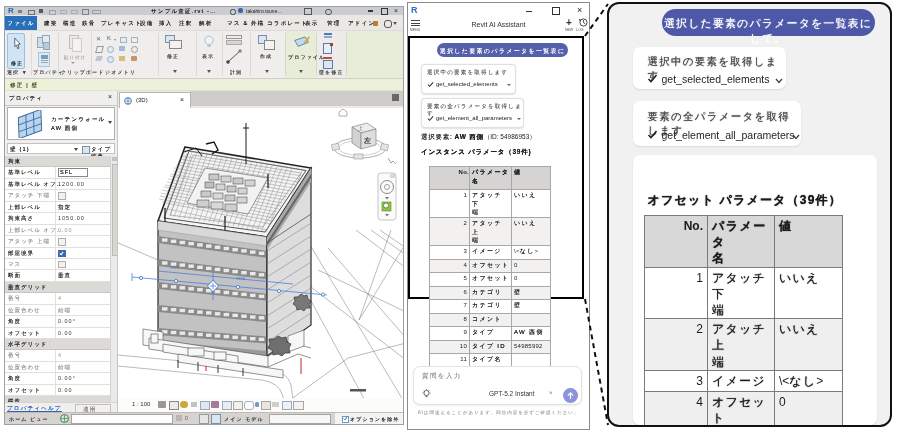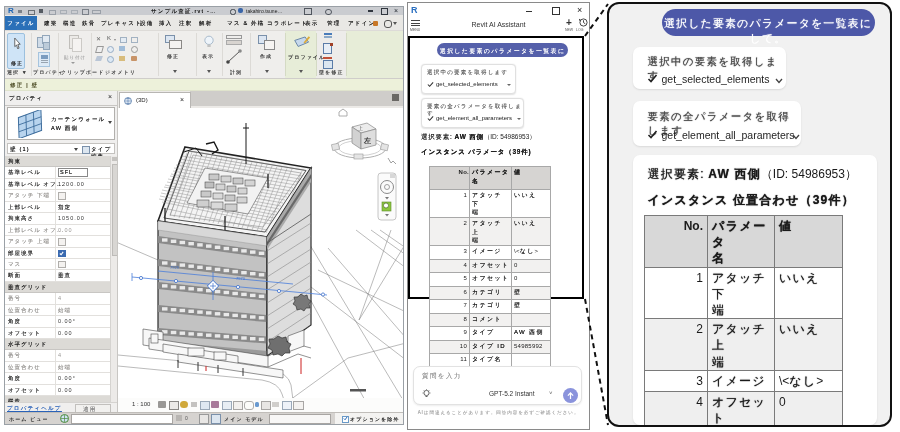--- a/index.html
+++ b/index.html
@@ -873,22 +873,21 @@
     <svg class="abs" style="left:14px;top:28px;" width="11" height="11" viewBox="0 0 11 11">
         <path d="M1.5,6 L4,8.5 L9.5,2" stroke="#222" stroke-width="1.6" fill="none"></path>
       </svg>
     <span class="abs" style="left:29px;top:28.5px;font-size:10.5px;color:#1f1f1f;">get_element_all_parameters</span>
     <svg class="abs" style="left:159px;top:33px;" width="8" height="6" viewBox="0 0 8 6">
         <path d="M1,1 L4,4.5 L7,1" stroke="#444" stroke-width="1.3" fill="none"></path>
       </svg>
   </div>
 
   <div class="abs" style="left:23.5px;top:150.5px;width:244px;height:270px;background:#fff;border-radius:7px;box-shadow:0 1px 2px rgba(0,0,0,0.10);">
-    <span class="abs" style="left:15px;top:11px;font-size:12px;color:#1a1a1a;white-space:nowrap;"><span class="jpd" style="letter-spacing:.1em;">選択要素:</span> <b class="jpd" style="letter-spacing:.1em;">AW 西側</b>（ID: 54986953）</span>
-    <span class="jpd abs" style="left:15px;top:37px;font-size:12px;font-weight:bold;color:#1a1a1a;white-space:nowrap;letter-spacing:.1em;">インスタンス 位置合わせ（39件）</span>
+    <span class="jpd abs" style="left:15px;top:37px;font-size:12px;font-weight:bold;color:#1a1a1a;white-space:nowrap;letter-spacing:.1em;">オフセット パラメータ（39件）</span>
   </div>
 
   <table class="abs" id="ctable" style="left:34.5px;top:211px;border-collapse:collapse;table-layout:fixed;color:#1a1a1a;">
     <colgroup>
         <col style="width:63.5px">
         <col style="width:67px">
         <col style="width:67.5px">
       </colgroup>
     <tbody>
         <tr style="background:#d8d8d8;height:37px;">

